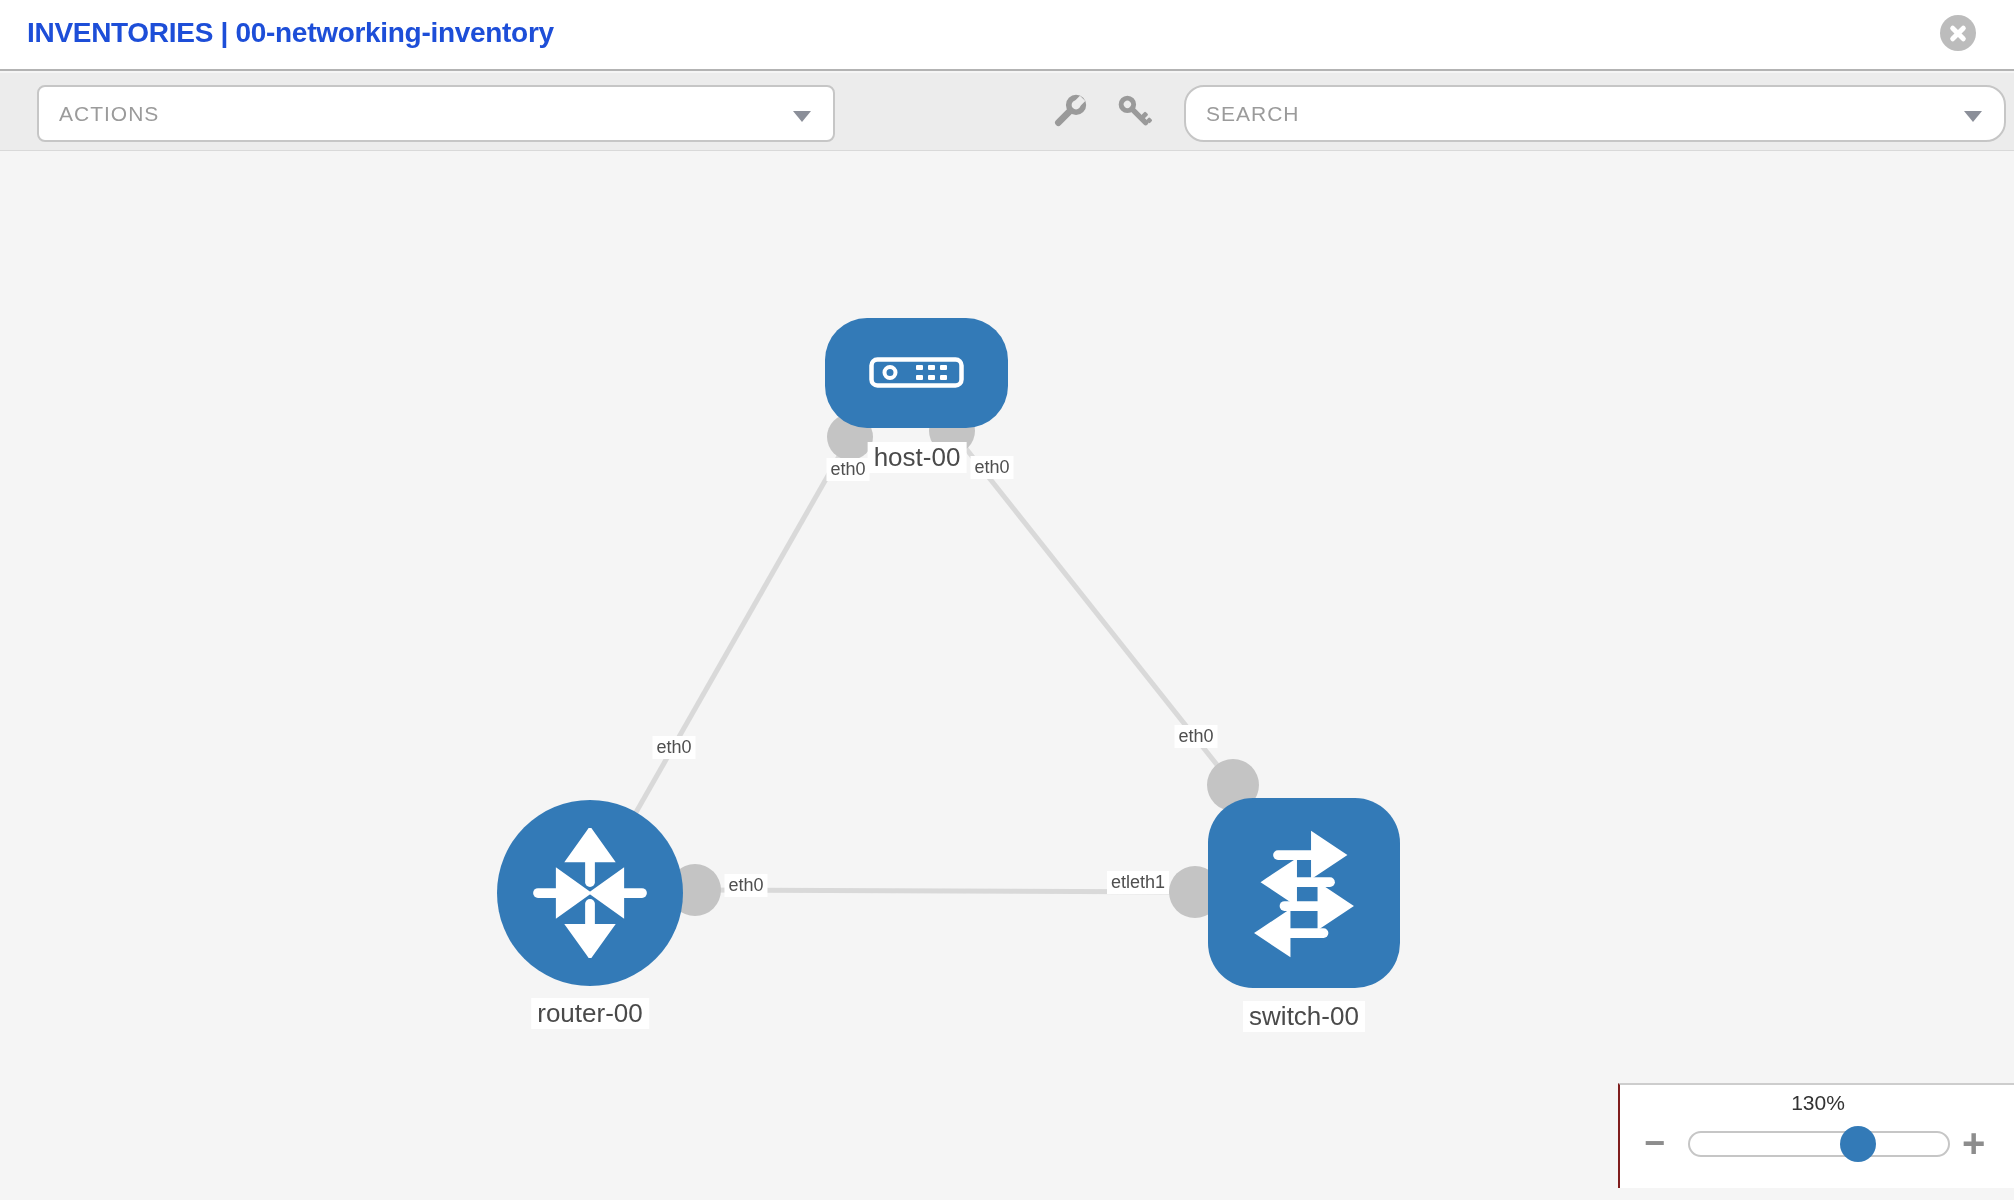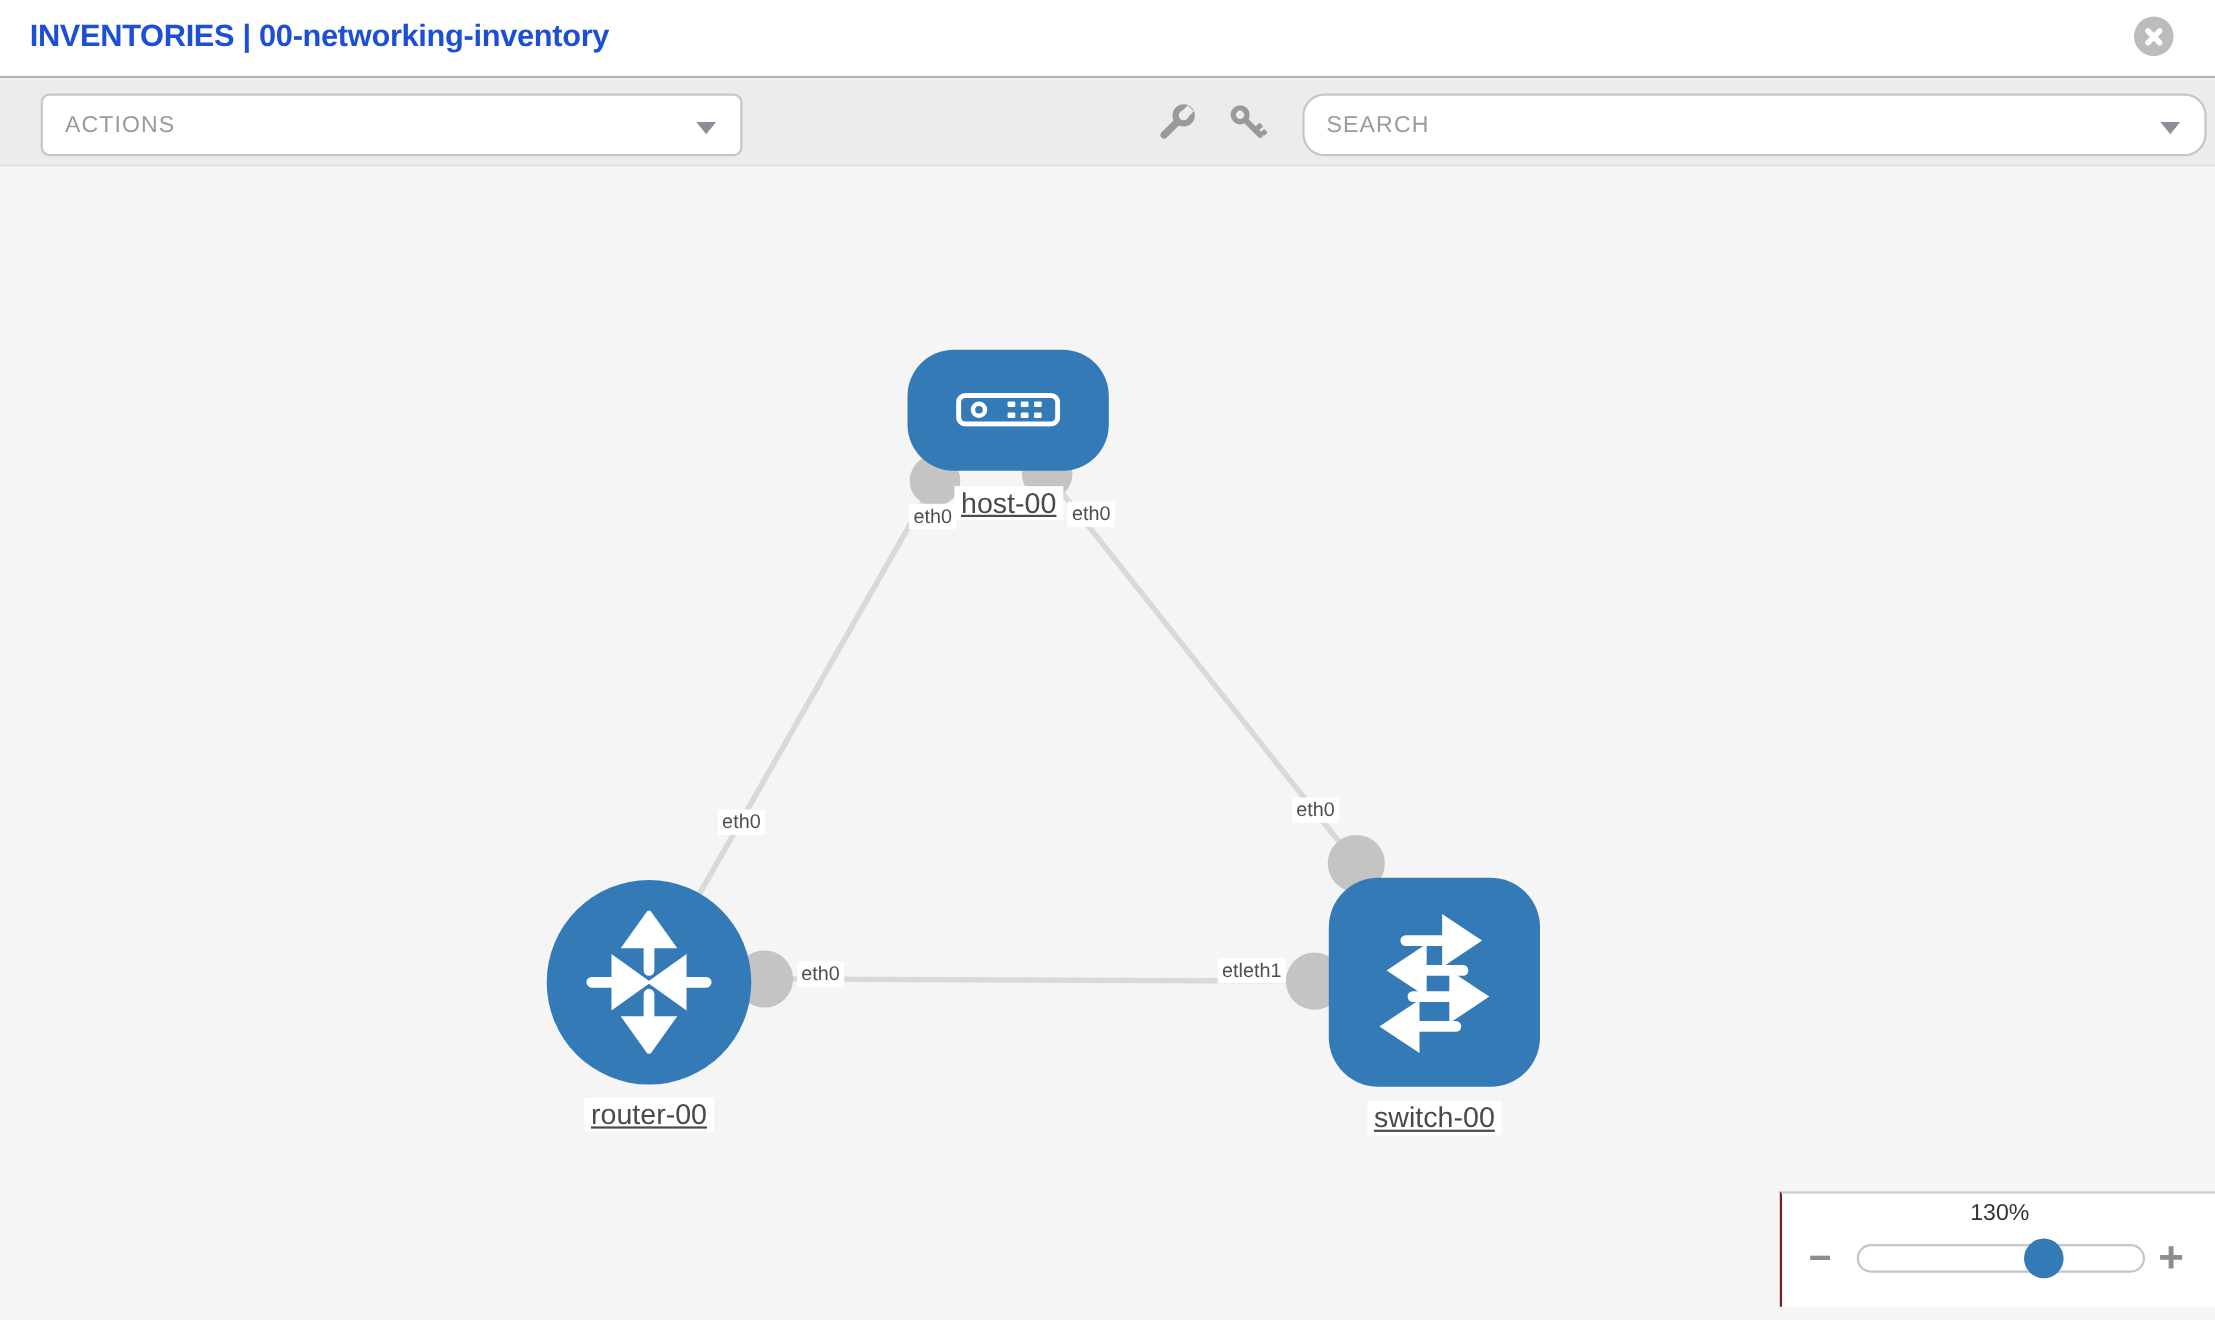--- a/index.html
+++ b/index.html
@@ -23,35 +23,35 @@
   
   .toolbar { position:absolute; top:73px; left:0; width:2014px; height:78px;
              background:#ececec; border-bottom:1px solid #d9d9d9; }
   .select-box { position:absolute; top:12px; height:57px; background:#ffffff;
                 border:2px solid #c6c6c6; border-radius:8px; }
   .select-box .sel-text { position:absolute; left:20px; top:0; line-height:53px;
                           font-size:21px; color:#9b9b9b; letter-spacing:1px; }
   .caret { position:absolute; right:22px; top:24px; width:0; height:0;
            border-left:9px solid transparent; border-right:9px solid transparent;
            border-top:11px solid #8b8f99; }
-  .actions-box { left:37px; width:638px; }
+  .actions-box { left:37px; width:798px; }
   .search-box  { left:1184px; width:822px;border-radius:20px; }
   .tool-icon { position:absolute; top:20px; width:38px; height:38px; cursor:pointer; }
   .wrench-pos { left:1050px; }
   .key-pos    { left:1116px; }
 
   
   .canvas { position:absolute; top:152px; left:0; width:1954px; height:1048px;
             background:#f5f5f5; }
   .topo-svg { position:absolute; left:0; top:0; }
 
   .lbl { position:absolute; transform:translateX(-50%); background:#ffffff;
          color:#4f4f4f; white-space:nowrap; }
   .iface-lbl { font-size:18px; line-height:23px; padding:0 4px; }
-  .node-lbl  { font-size:26px; line-height:31px; padding:0 6px; color:#4a4a4a;text-decoration:underline; }
+  .node-lbl  { font-size:26px; line-height:31px; padding:0 6px; color:#4a4a4a; }
 
   
   .zoom-panel { position:absolute; left:1618px; top:1083px; width:396px; height:105px;
                 background:#ffffff; border-top:2px solid #cdcdcd; border-left:2px solid #7f1d1d; }
   .zoom-level { position:absolute; top:6px; left:0; width:396px; text-align:center;
                 font-size:21px; color:#333333; }
   .zoom-minus { position:absolute; left:24px; top:40px; font-size:36px; font-weight:bold;
                 color:#8d8d8d; cursor:pointer; line-height:36px; }
   .zoom-plus  { position:absolute; left:342px; top:38px; font-size:40px; font-weight:bold;
                 color:#8d8d8d; cursor:pointer; line-height:40px; }

